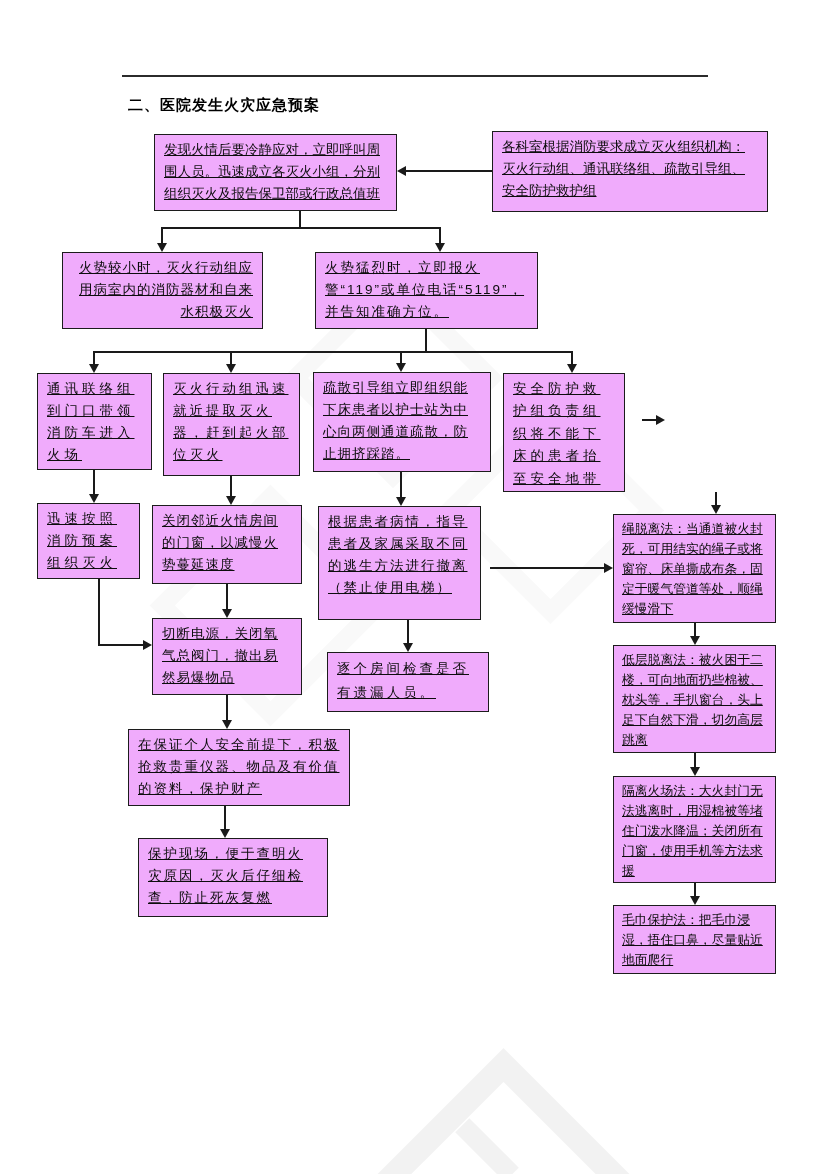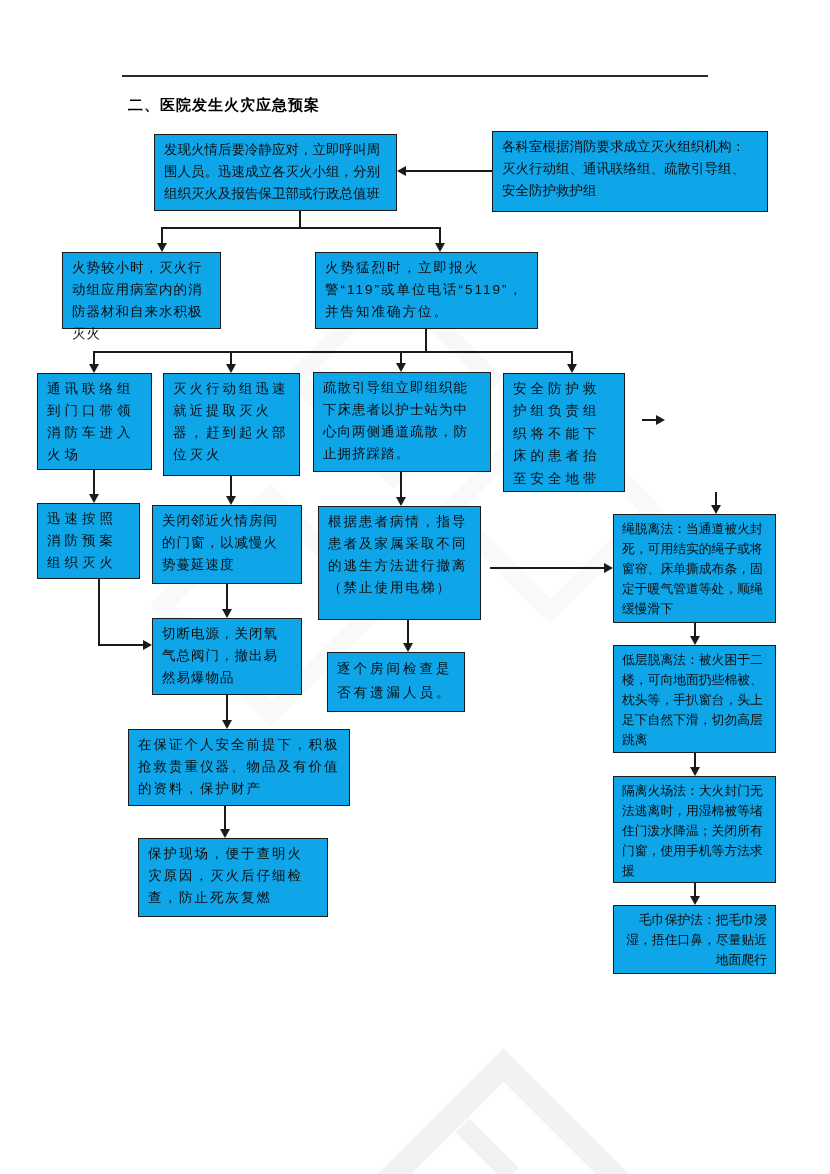--- a/index.html
+++ b/index.html
@@ -14,51 +14,52 @@
   #header-rule{
     position:absolute;left:122px;top:75px;width:586px;height:2px;
     background:#2b2b2b;
   }
   #doc-title{
     position:absolute;left:128px;top:96px;
     font-size:15px;font-weight:bold;letter-spacing:1px;color:#000;
   }
   .node{
     position:absolute;box-sizing:border-box;
-    border:1.6px solid #1c1c1c;background:#0ea5e9;
+    border:1.6px solid #1c1c1c;background:#f0abfc;
     font-size:13.5px;line-height:1.62;
     padding:4px 9px;text-align:left;color:#0d0d0d;
     z-index:2;
+    text-decoration:underline;
   }
   .sm{font-size:12.8px;line-height:1.57;padding:4px 8px;}
   .ls1{letter-spacing:1px;}
   .ls2{letter-spacing:2px;}
   .ls3{letter-spacing:3px;}
   .ls4{letter-spacing:4px;}
   
   #n-discover     {left:154px;top:134px;width:243px;height:77px;}
   #n-org          {left:492px;top:131px;width:276px;height:81px;}
-  #n-small-fire   {left:62px; top:252px;width:159px;height:77px;}
+  #n-small-fire   {left:62px; top:252px;width:201px;height:77px;text-align:right;}
   #n-big-fire     {left:315px;top:252px;width:223px;height:77px;}
   #n-comm         {left:37px; top:373px;width:115px;height:97px;}
   #n-action       {left:163px;top:373px;width:137px;height:103px;}
   #n-evacuate     {left:313px;top:372px;width:178px;height:100px;}
   #n-protect      {left:503px;top:373px;width:122px;height:119px;line-height:1.66;}
   #n-inpatient    {left:665px;top:373px;width:103px;height:119px;line-height:1.66;}
   #n-plan         {left:37px; top:503px;width:103px;height:76px;}
   #n-close-doors  {left:152px;top:505px;width:150px;height:79px;}
   #n-guide-escape {left:318px;top:506px;width:163px;height:114px;}
   #n-rope         {left:613px;top:514px;width:163px;height:109px;}
   #n-cut-power    {left:152px;top:618px;width:150px;height:77px;}
-  #n-check-rooms  {left:327px;top:652px;width:138px;height:60px;line-height:1.8;}
+  #n-check-rooms  {left:327px;top:652px;width:162px;height:60px;line-height:1.8;}
   #n-low-floor    {left:613px;top:645px;width:163px;height:108px;}
   #n-save-assets  {left:128px;top:729px;width:222px;height:77px;}
   #n-isolate      {left:613px;top:776px;width:163px;height:107px;}
   #n-protect-scene{left:138px;top:838px;width:190px;height:79px;}
-  #n-towel        {left:613px;top:905px;width:163px;height:69px;text-align:right;}
+  #n-towel        {left:613px;top:905px;width:163px;height:69px;}
   
   .hl,.vl{position:absolute;background:#1a1a1a;z-index:1;}
   .hl{height:2px;}
   .vl{width:2px;}
   .ar{position:absolute;width:0;height:0;z-index:1;}
   .ar-d{border-left:5px solid transparent;border-right:5px solid transparent;border-top:9px solid #1a1a1a;}
   .ar-l{border-top:5px solid transparent;border-bottom:5px solid transparent;border-right:9px solid #1a1a1a;}
   .ar-r{border-top:5px solid transparent;border-bottom:5px solid transparent;border-left:9px solid #1a1a1a;}
   
   .wm{position:absolute;transform:rotate(45deg);border:18px solid #000;opacity:0.028;z-index:0;}

